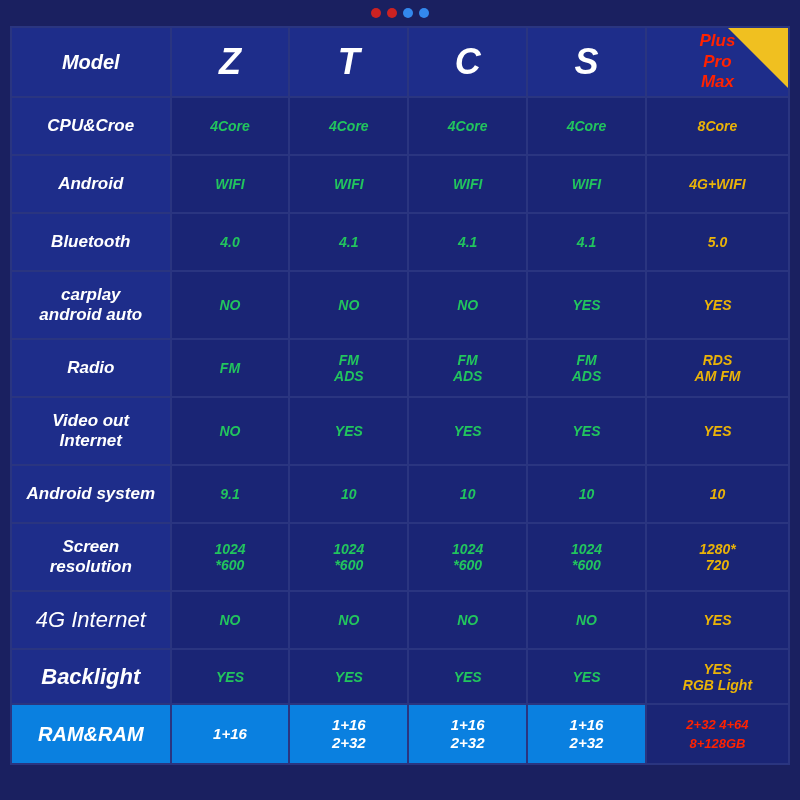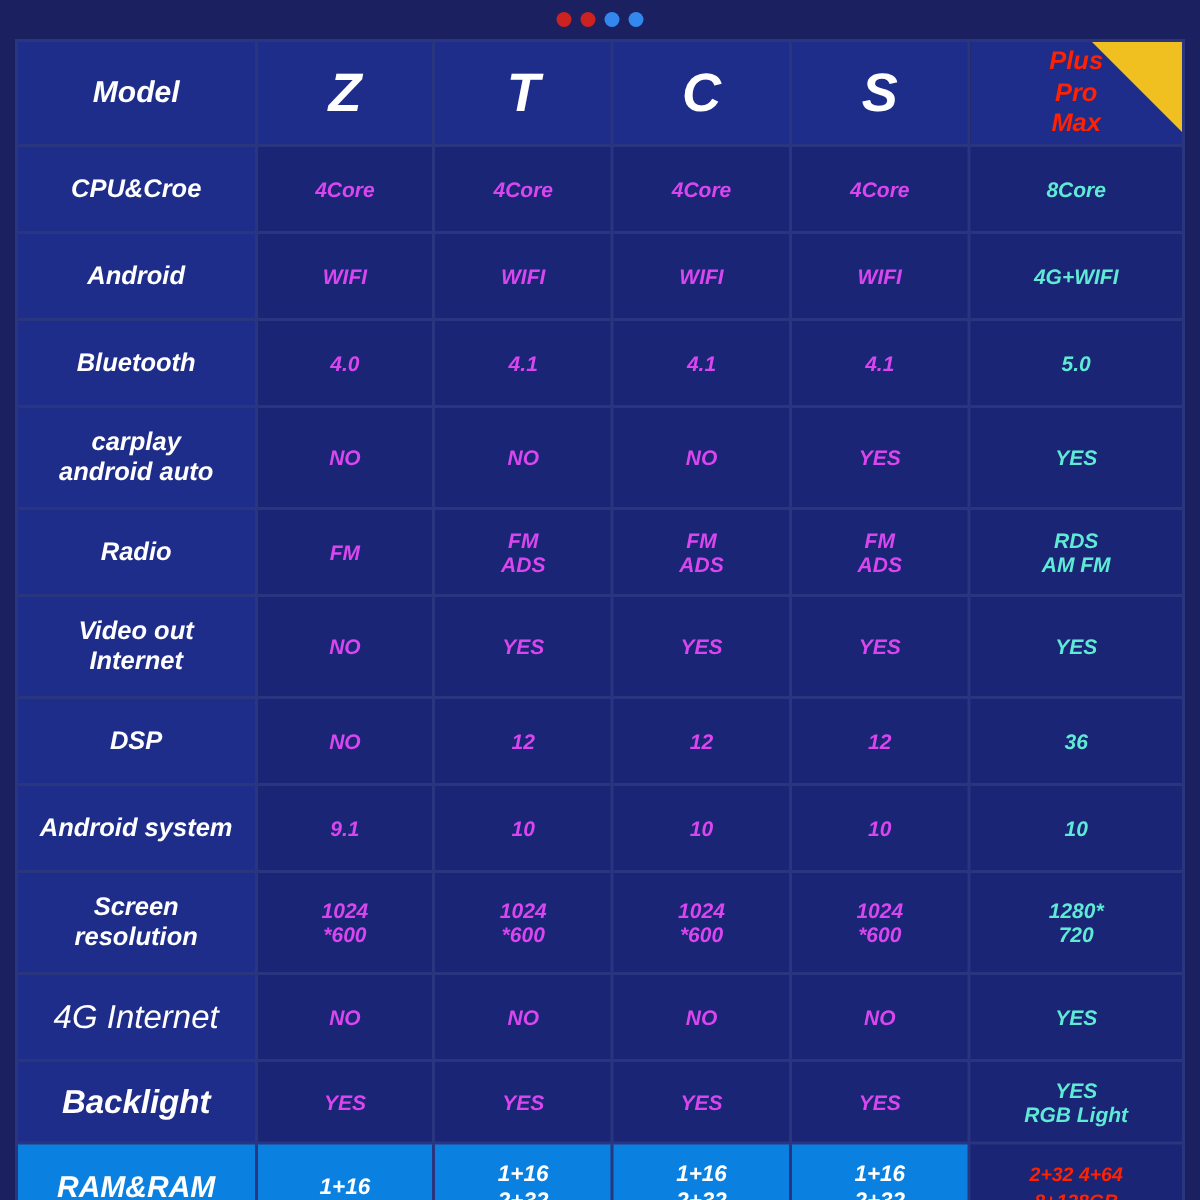--- a/index.html
+++ b/index.html
@@ -88,26 +88,26 @@
       font-style: italic;
       line-height: 1.2;
     }
     .data-row td {
       height: 58px;
     }
     .data-row-tall td {
       height: 68px;
     }
     .red-bold {
-      color: #5eead4;
+      color: #eab308;
       font-weight: 900;
       font-style: italic;
     }
     .white-bold {
-      color: #d946ef;
+      color: #22c55e;
       font-weight: bold;
       font-style: italic;
     }
     .bottom-blue-row td {
       background: #0a80e0;
       height: 60px;
     }
     .bottom-feature {
       color: white;
       font-size: 20px;
@@ -207,28 +207,20 @@
       </tr>
       <tr class="data-row-tall">
         <td class="col-feature"><span>Video out</span><br><span>Internet</span></td>
         <td class="col-z"><span class="white-bold">NO</span></td>
         <td class="col-z"><span class="white-bold">YES</span></td>
         <td class="col-z"><span class="white-bold">YES</span></td>
         <td class="col-z"><span class="white-bold">YES</span></td>
         <td class="col-plus" style="background: rgb(26, 37, 117);"><span class="red-bold">YES</span></td>
       </tr>
       <tr class="data-row">
-        <td class="col-feature"><span>DSP</span></td>
-        <td class="col-z"><span class="white-bold">NO</span></td>
-        <td class="col-z"><span class="white-bold">12</span></td>
-        <td class="col-z"><span class="white-bold">12</span></td>
-        <td class="col-z"><span class="white-bold">12</span></td>
-        <td class="col-plus" style="background: rgb(26, 37, 117);"><span class="red-bold">36</span></td>
-      </tr>
-      <tr class="data-row">
         <td class="col-feature"><span>Android system</span></td>
         <td class="col-z"><span class="white-bold">9.1</span></td>
         <td class="col-z"><span class="white-bold">10</span></td>
         <td class="col-z"><span class="white-bold">10</span></td>
         <td class="col-z"><span class="white-bold">10</span></td>
         <td class="col-plus" style="background: rgb(26, 37, 117);"><span class="red-bold">10</span></td>
       </tr>
       <tr class="data-row-tall">
         <td class="col-feature"><span>Screen</span><br><span>resolution</span></td>
         <td class="col-z"><span class="white-bold">1024<br>*600</span></td>

